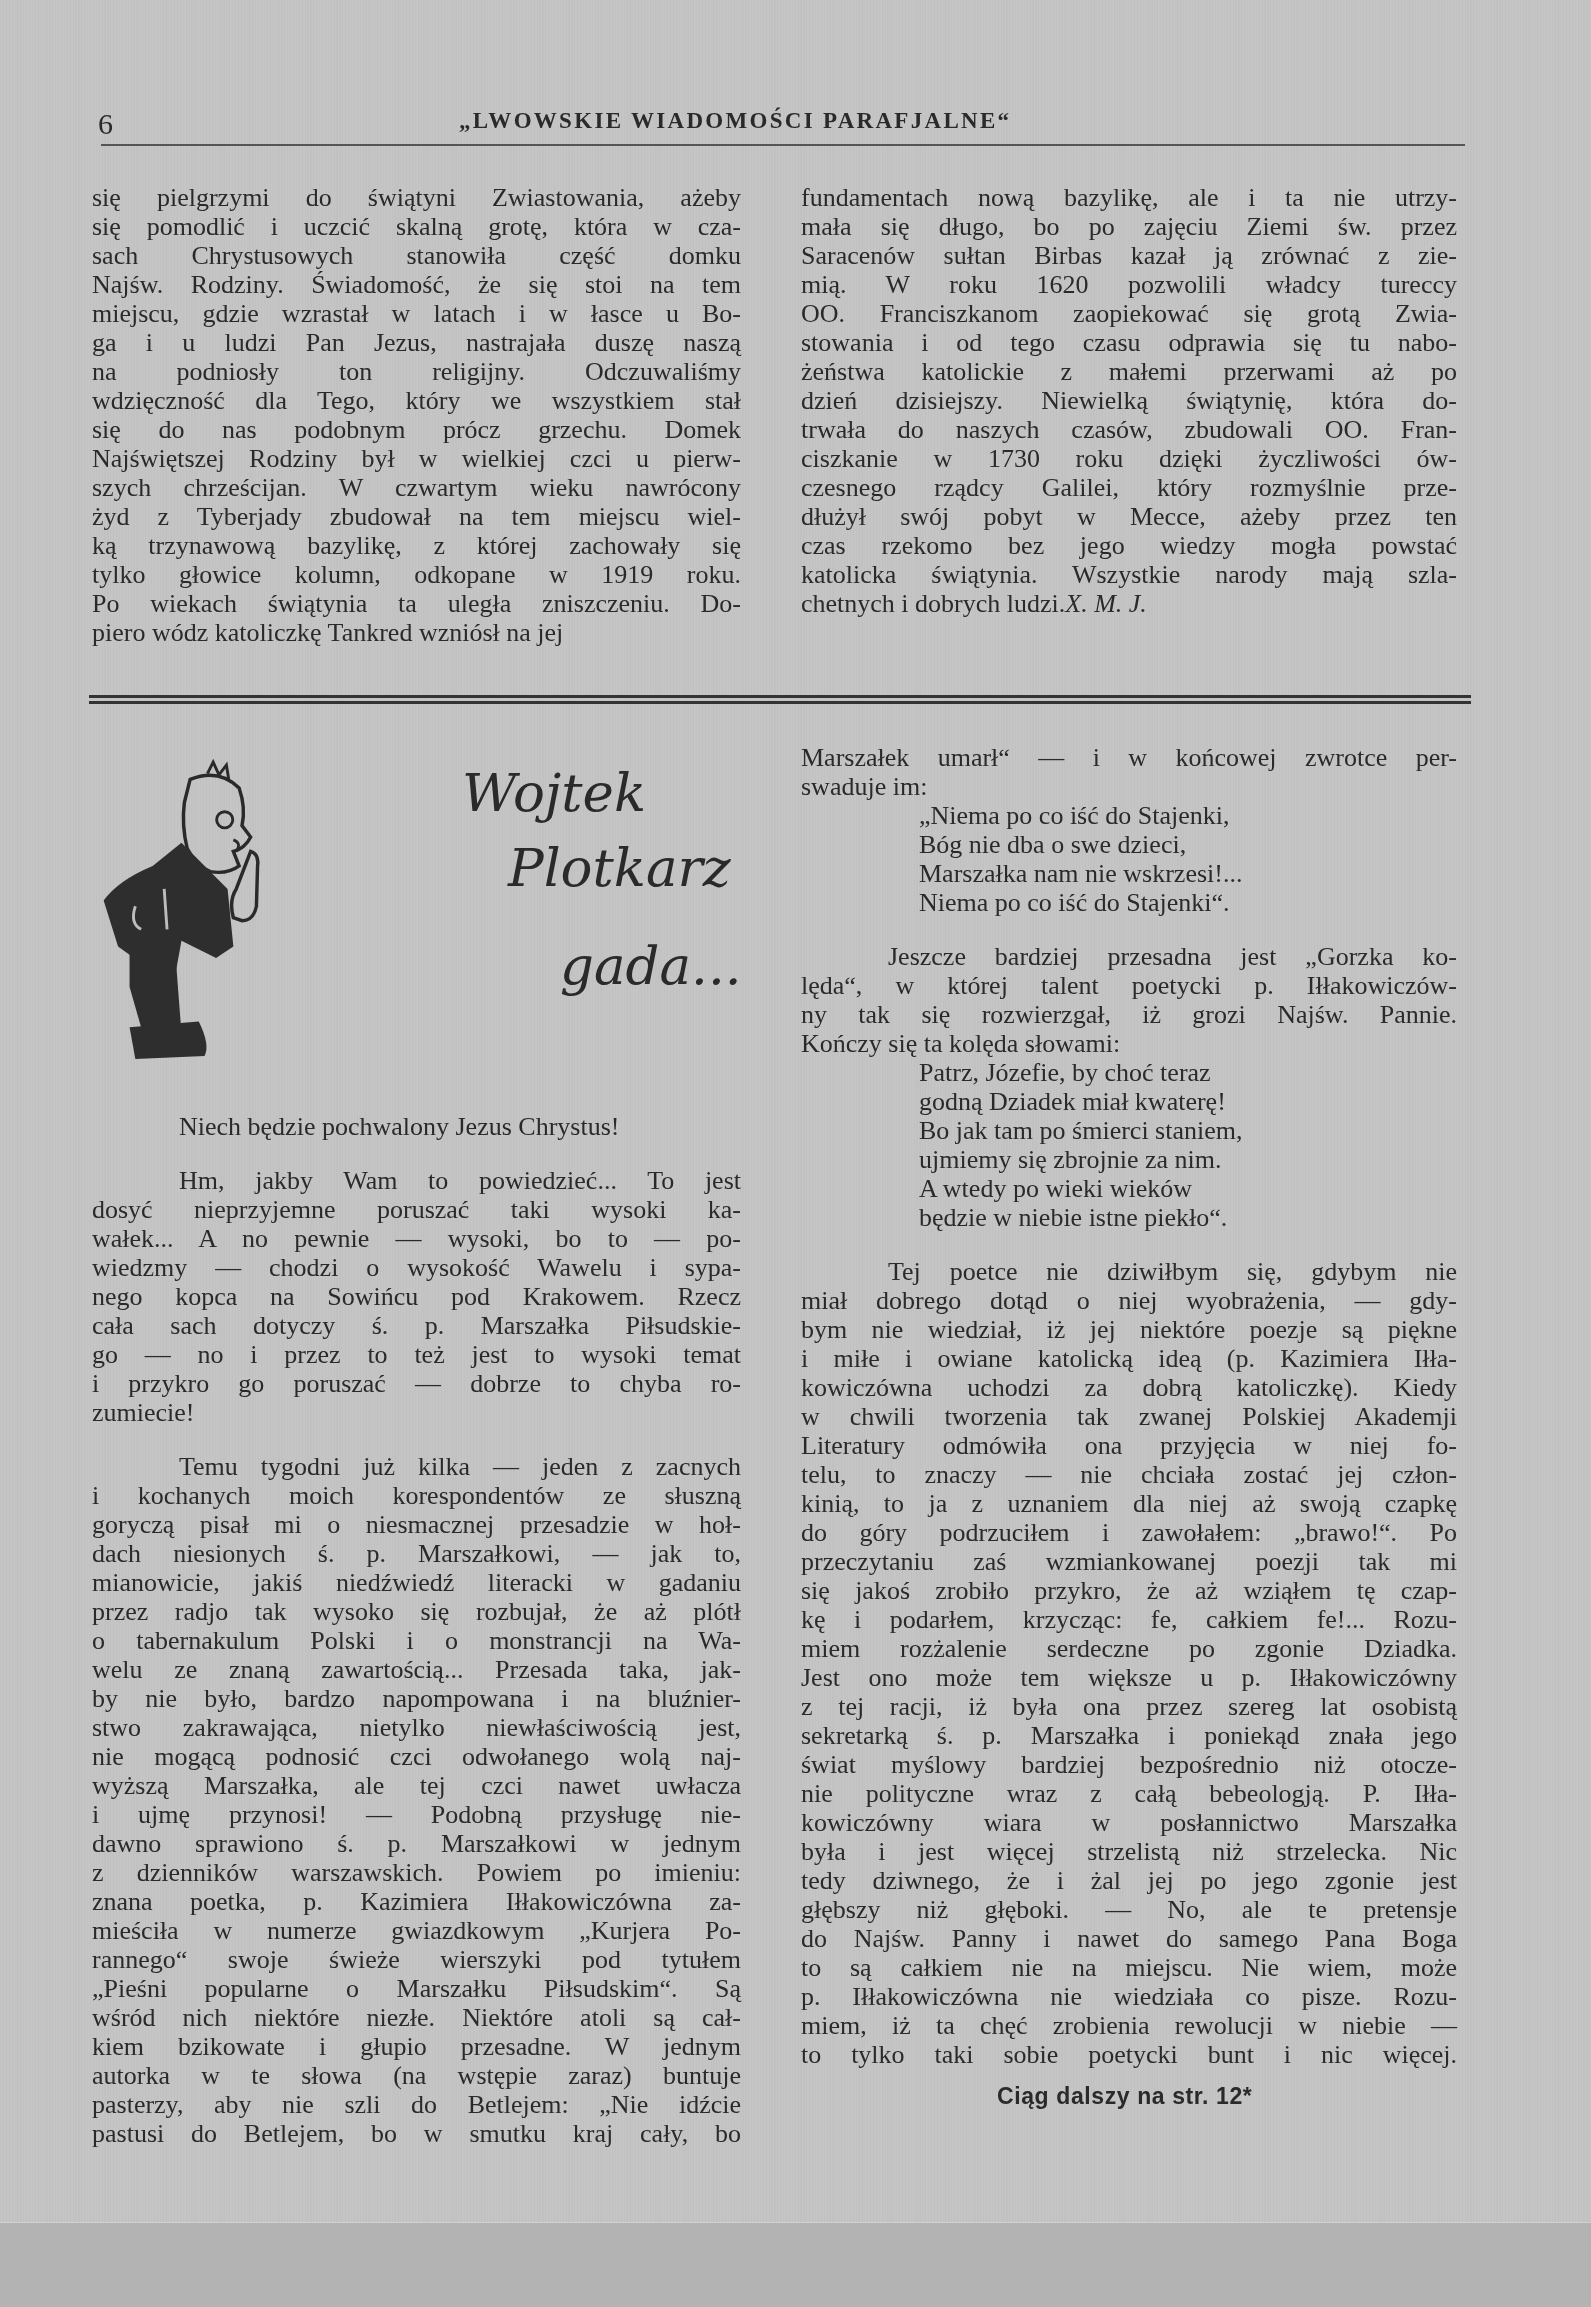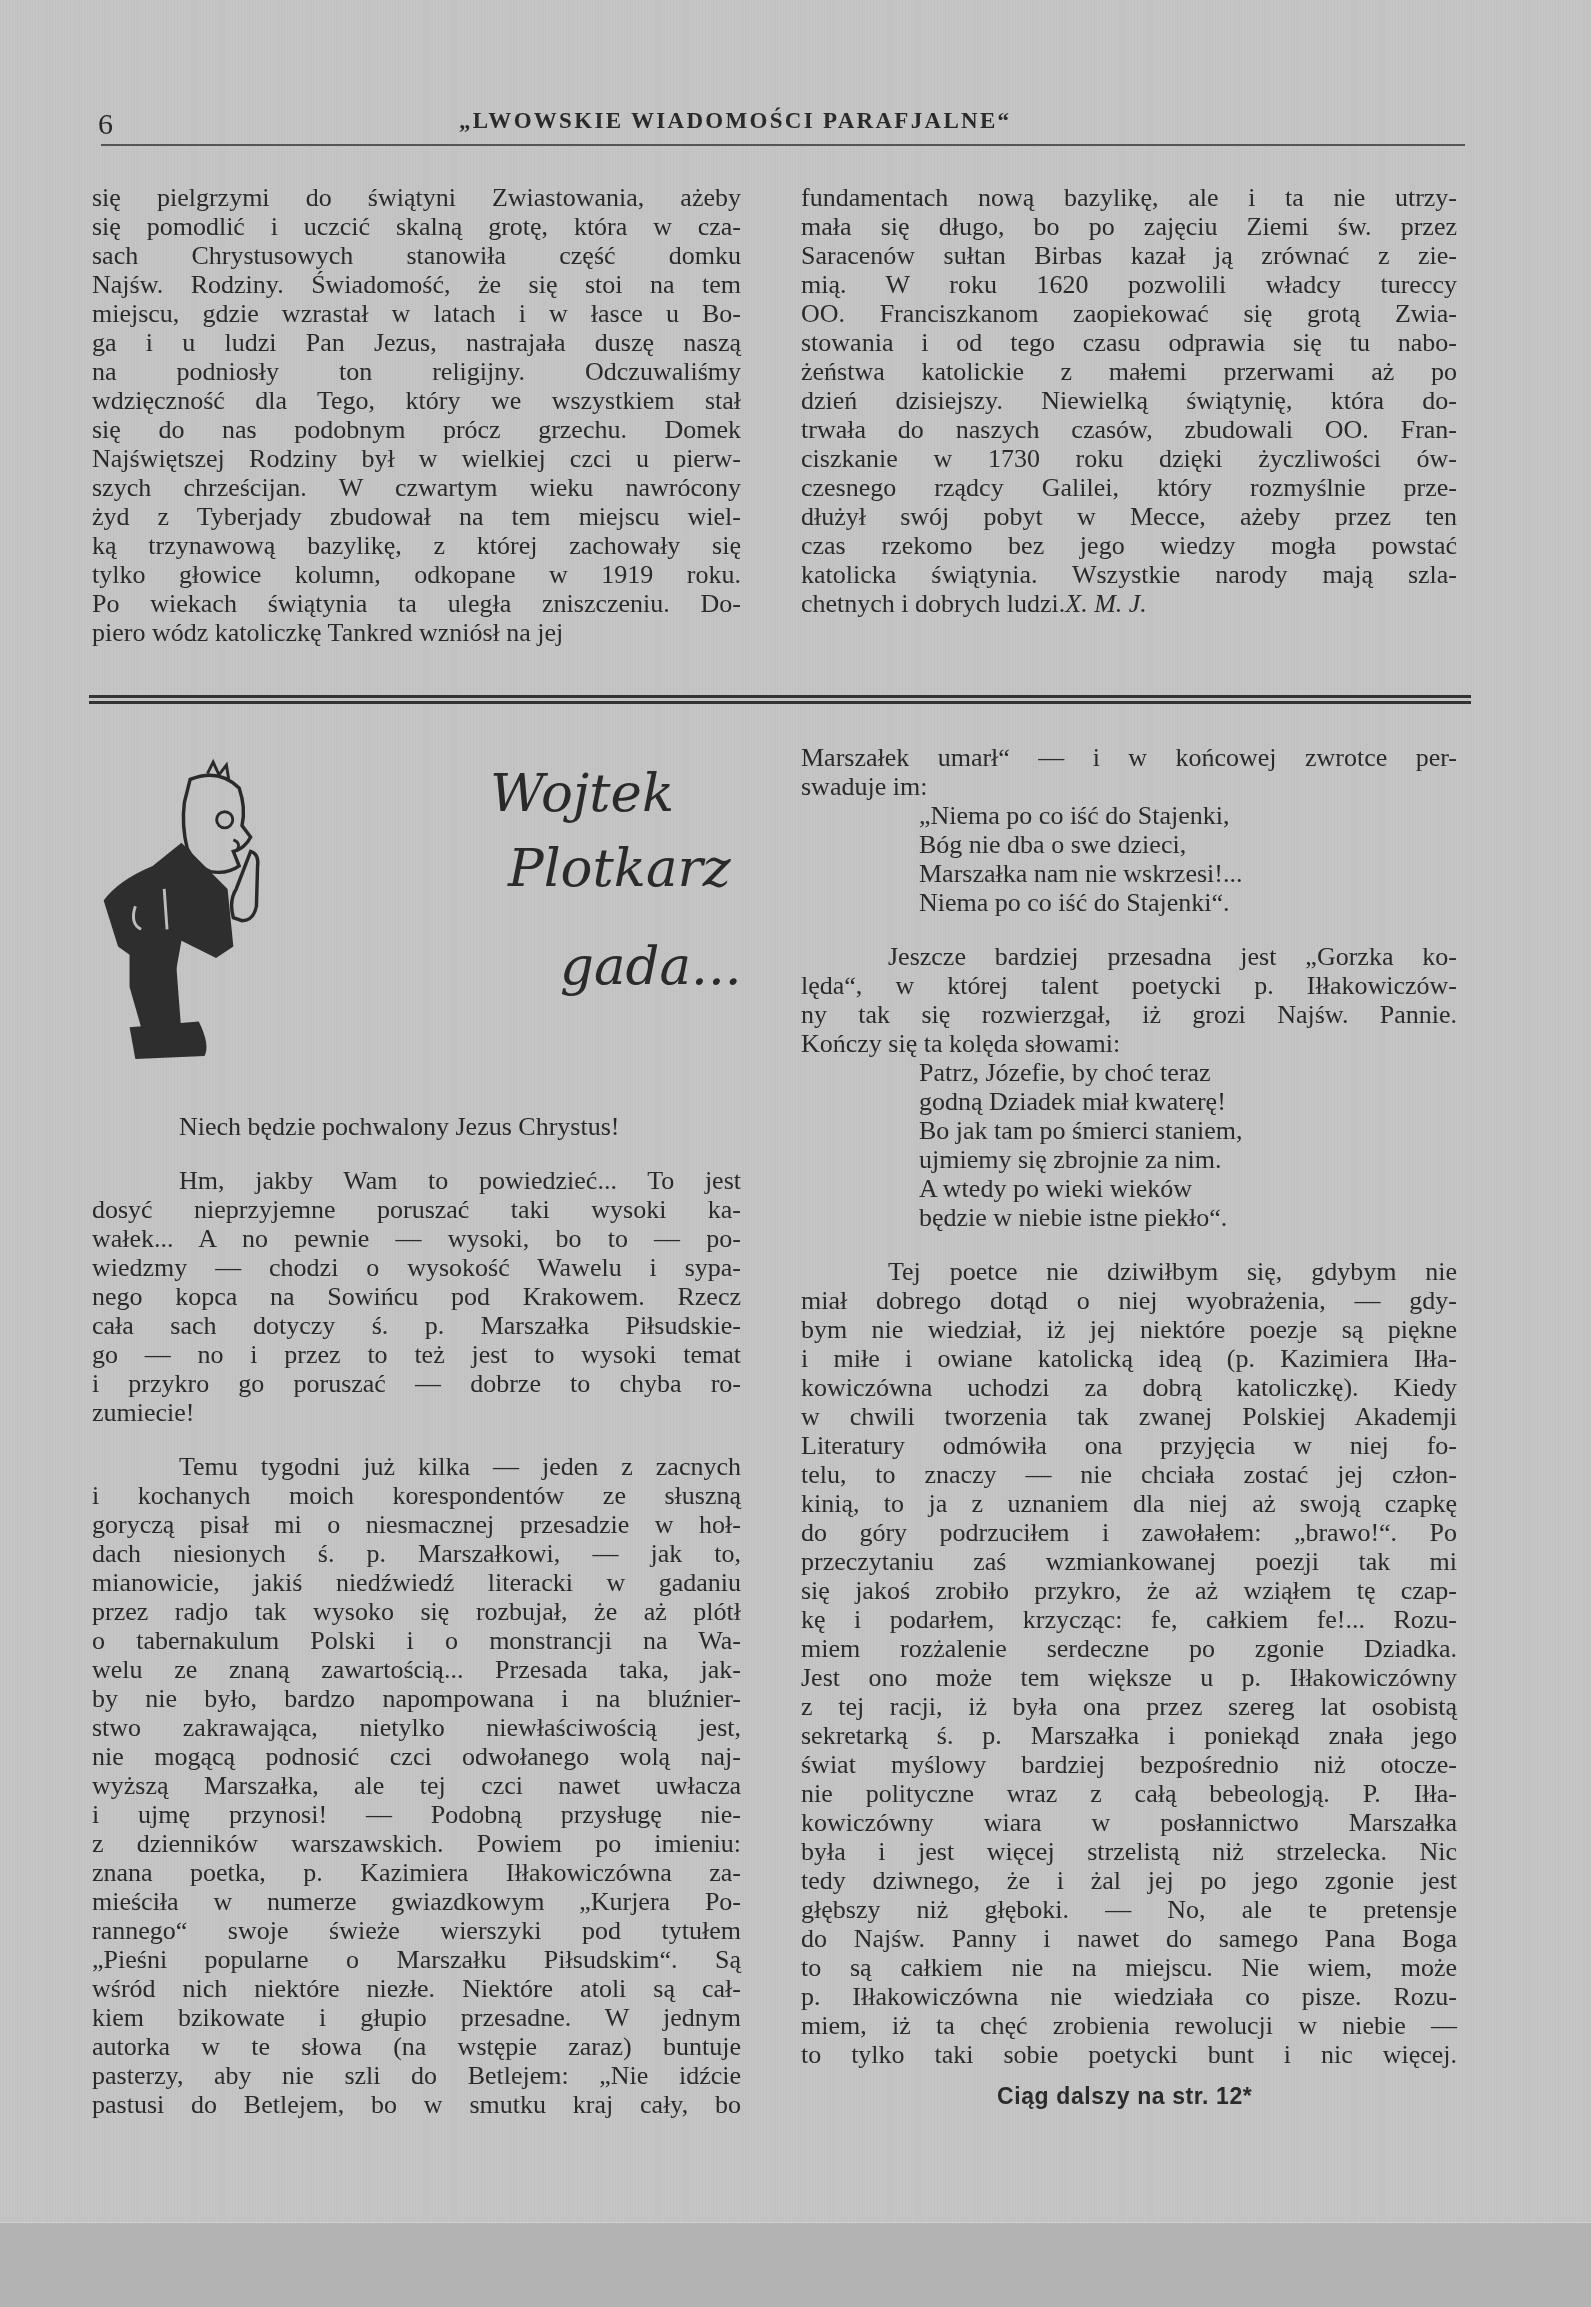--- a/index.html
+++ b/index.html
@@ -28,21 +28,21 @@
 
   .top-left { left: 92px; top: 183px; width: 649px; }
   .top-right { left: 801px; top: 183px; width: 656px; }
   .sig { display: inline-block; font-style: italic; }
 
   .double-rule { position: absolute; left: 89px; top: 695px; width: 1382px; height: 12.7px; }
   .double-rule div { height: 2.9px; background: #333; margin-bottom: 3.5px; }
 
   .cartoon { position: absolute; left: 95px; top: 756px; width: 196px; height: 312px; }
   .title-block { position: absolute; left: 300px; top: 750px; width: 450px; height: 254px; font-style: italic; font-family: "DejaVu Serif", serif; }
-  .title-w { position: absolute; left: 162px; top: 11.5px; font-size: 53px; margin-left: 28px; }
+  .title-w { position: absolute; left: 162px; top: 11.5px; font-size: 53px; }
   .title-p { position: absolute; left: 208px; top: 87px; font-size: 53px; }
   .title-g { position: absolute; left: 260px; top: 185px; font-size: 53px; }
 
   .bottom-left { left: 92px; top: 1087px; width: 649px; }
   .bottom-right { left: 801px; top: 743px; width: 656px; }
   .verse { padding-left: 118px; text-align: left !important; }
   .verse .line { text-align: left !important; text-align-last: left !important; }
   .continued { position: absolute; left: 997px; top: 2083px; font-size: 23px; font-weight: bold; font-family: "Liberation Sans", sans-serif; letter-spacing: 0.6px; }
 </style>
 </head>
@@ -135,20 +135,21 @@
       <span class="line">dach niesionych ś. p. Marszałkowi, — jak to,</span>
       <span class="line">mianowicie, jakiś niedźwiedź literacki w gadaniu</span>
       <span class="line">przez radjo tak wysoko się rozbujał, że aż plótł</span>
       <span class="line">o tabernakulum Polski i o monstrancji na Wa-</span>
       <span class="line">welu ze znaną zawartością... Przesada taka, jak-</span>
       <span class="line">by nie było, bardzo napompowana i na bluźnier-</span>
       <span class="line">stwo zakrawająca, nietylko niewłaściwością jest,</span>
       <span class="line">nie mogącą podnosić czci odwołanego wolą naj-</span>
       <span class="line">wyższą Marszałka, ale tej czci nawet uwłacza</span>
       <span class="line">i ujmę przynosi! — Podobną przysługę nie-</span>
+      <span class="line">dawno sprawiono ś. p. Marszałkowi w jednym</span>
       <span class="line">z dzienników warszawskich. Powiem po imieniu:</span>
       <span class="line">znana poetka, p. Kazimiera Iłłakowiczówna za-</span>
       <span class="line">mieściła w numerze gwiazdkowym „Kurjera Po-</span>
       <span class="line">rannego“ swoje świeże wierszyki pod tytułem</span>
       <span class="line">„Pieśni popularne o Marszałku Piłsudskim“. Są</span>
       <span class="line">wśród nich niektóre niezłe. Niektóre atoli są cał-</span>
       <span class="line">kiem bzikowate i głupio przesadne. W jednym</span>
       <span class="line">autorka w te słowa (na wstępie zaraz) buntuje</span>
       <span class="line">pasterzy, aby nie szli do Betlejem: „Nie idźcie</span>
       <span class="line">pastusi do Betlejem, bo w smutku kraj cały, bo</span>

